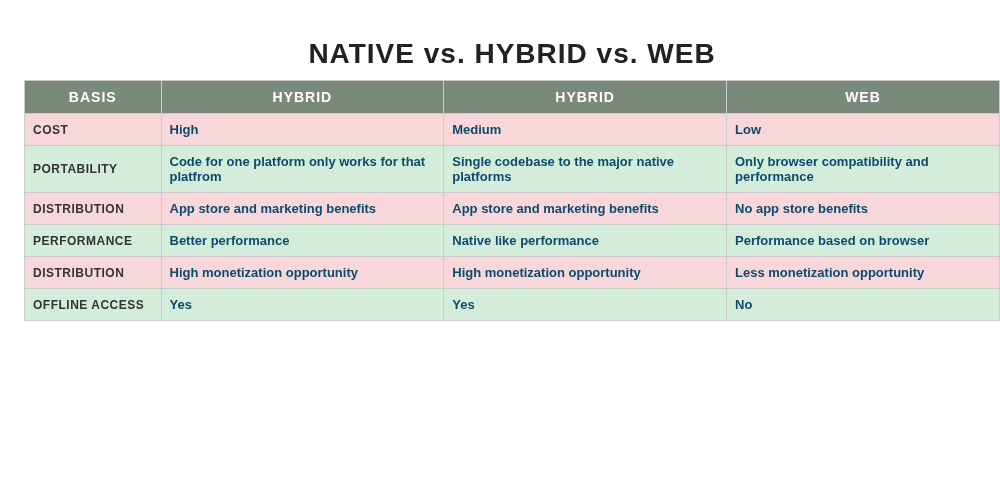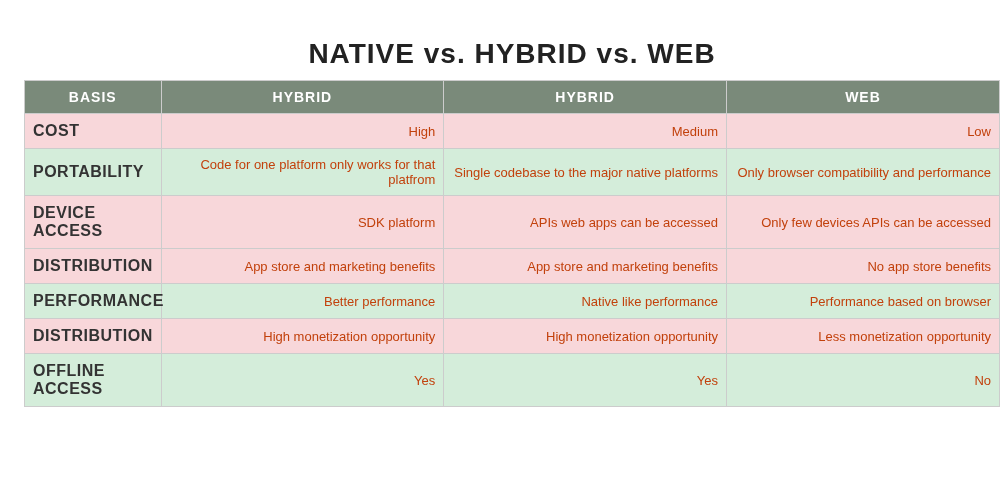--- a/index.html
+++ b/index.html
@@ -46,28 +46,29 @@
       text-align: center;
       letter-spacing: 1px;
     }
 
     
     tr.row-pink td   { background-color: #f8d7da; }
     tr.row-green td  { background-color: #d4edda; }
 
     td.basis-cell {
       font-weight: bold;
-      font-size: 16px;
+      font-size: 12px;
       letter-spacing: 0.5px;
       color: #333;
       text-align: left;
     }
     td.value-cell {
-      text-align: right;
-      color: #c2410c;
+      text-align: left;
+      color: #0c4a6e;
+      font-weight: bold;
     }
   </style>
 </head>
 <body>
 
 <div class="page-title">NATIVE vs. HYBRID vs. WEB</div>
 
 <table>
   <colgroup>
     <col class="col-basis">
@@ -90,26 +91,20 @@
         <td class="value-cell">Medium</td>
         <td class="value-cell">Low</td>
       </tr>
       <tr class="row-green">
         <td class="basis-cell">PORTABILITY</td>
         <td class="value-cell">Code for one platform only works for that platfrom</td>
         <td class="value-cell">Single codebase to the major native platforms</td>
         <td class="value-cell">Only browser compatibility and performance</td>
       </tr>
       <tr class="row-pink">
-        <td class="basis-cell">DEVICE ACCESS</td>
-        <td class="value-cell">SDK platform</td>
-        <td class="value-cell">APIs web apps can be accessed</td>
-        <td class="value-cell">Only few devices APIs can be accessed</td>
-      </tr>
-      <tr class="row-pink">
         <td class="basis-cell">DISTRIBUTION</td>
         <td class="value-cell">App store and marketing benefits</td>
         <td class="value-cell">App store and marketing benefits</td>
         <td class="value-cell">No app store benefits</td>
       </tr>
       <tr class="row-green">
         <td class="basis-cell">PERFORMANCE</td>
         <td class="value-cell">Better performance</td>
         <td class="value-cell">Native like performance</td>
         <td class="value-cell">Performance based on browser</td>

